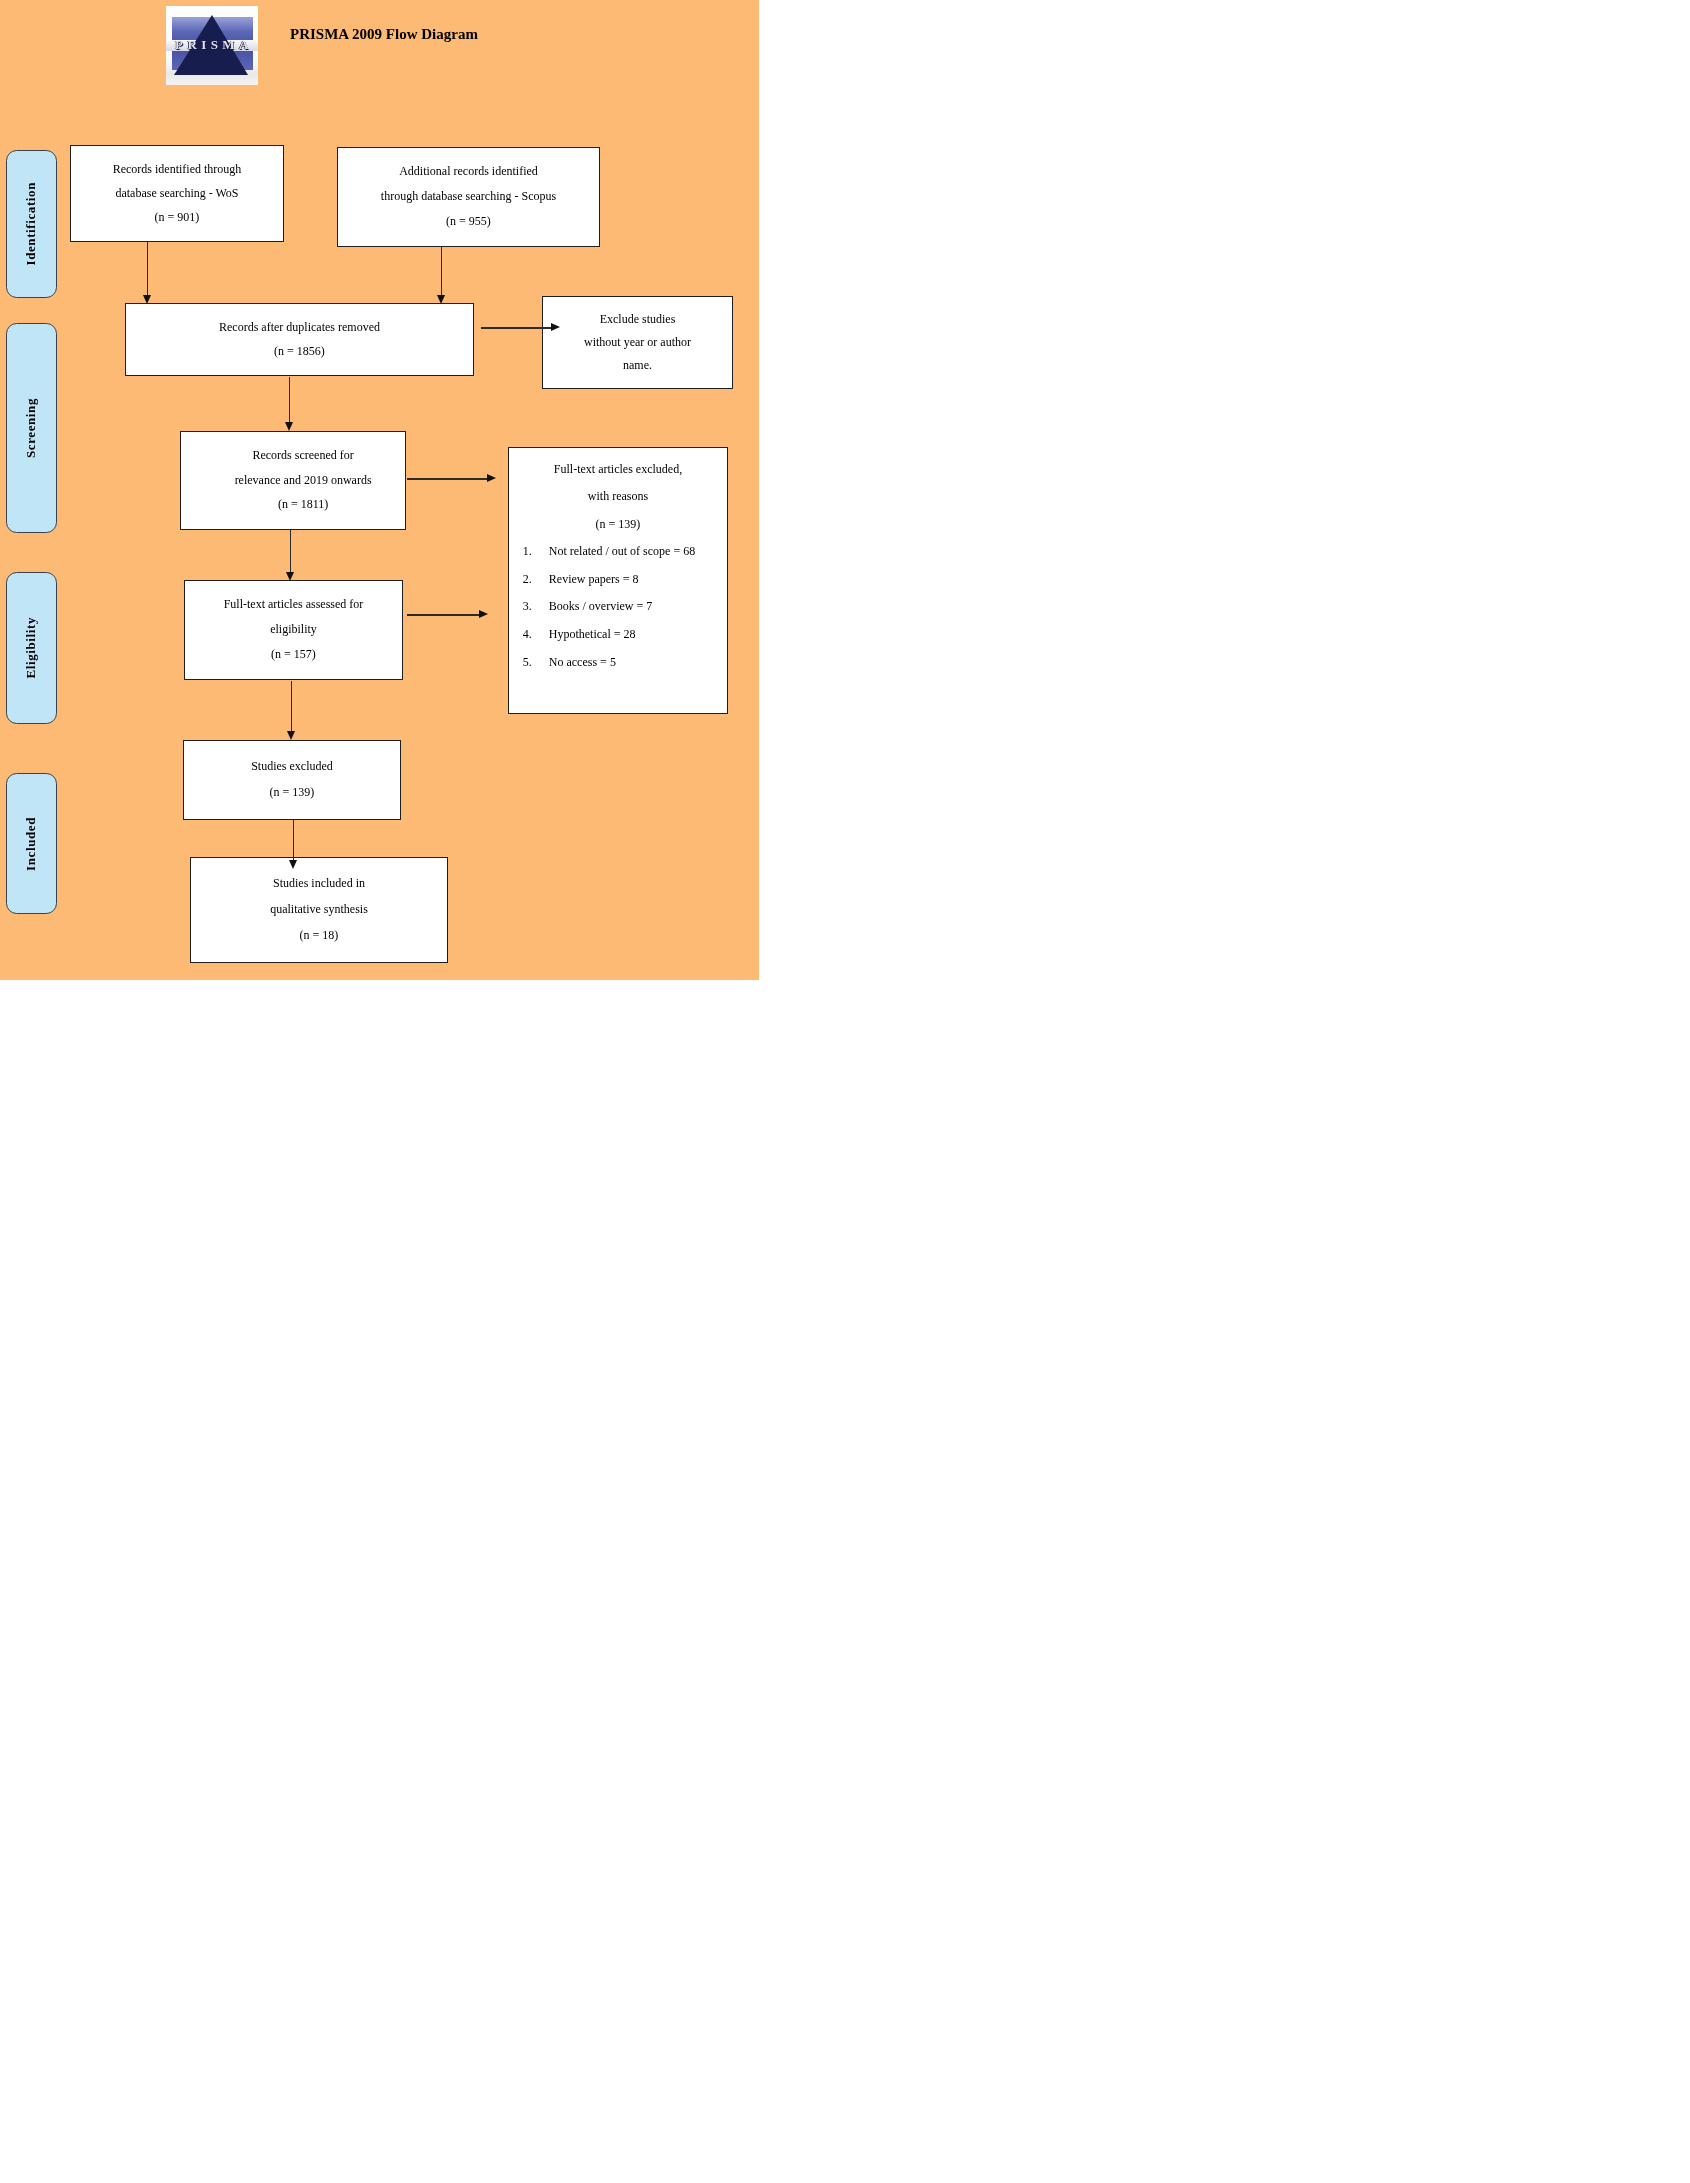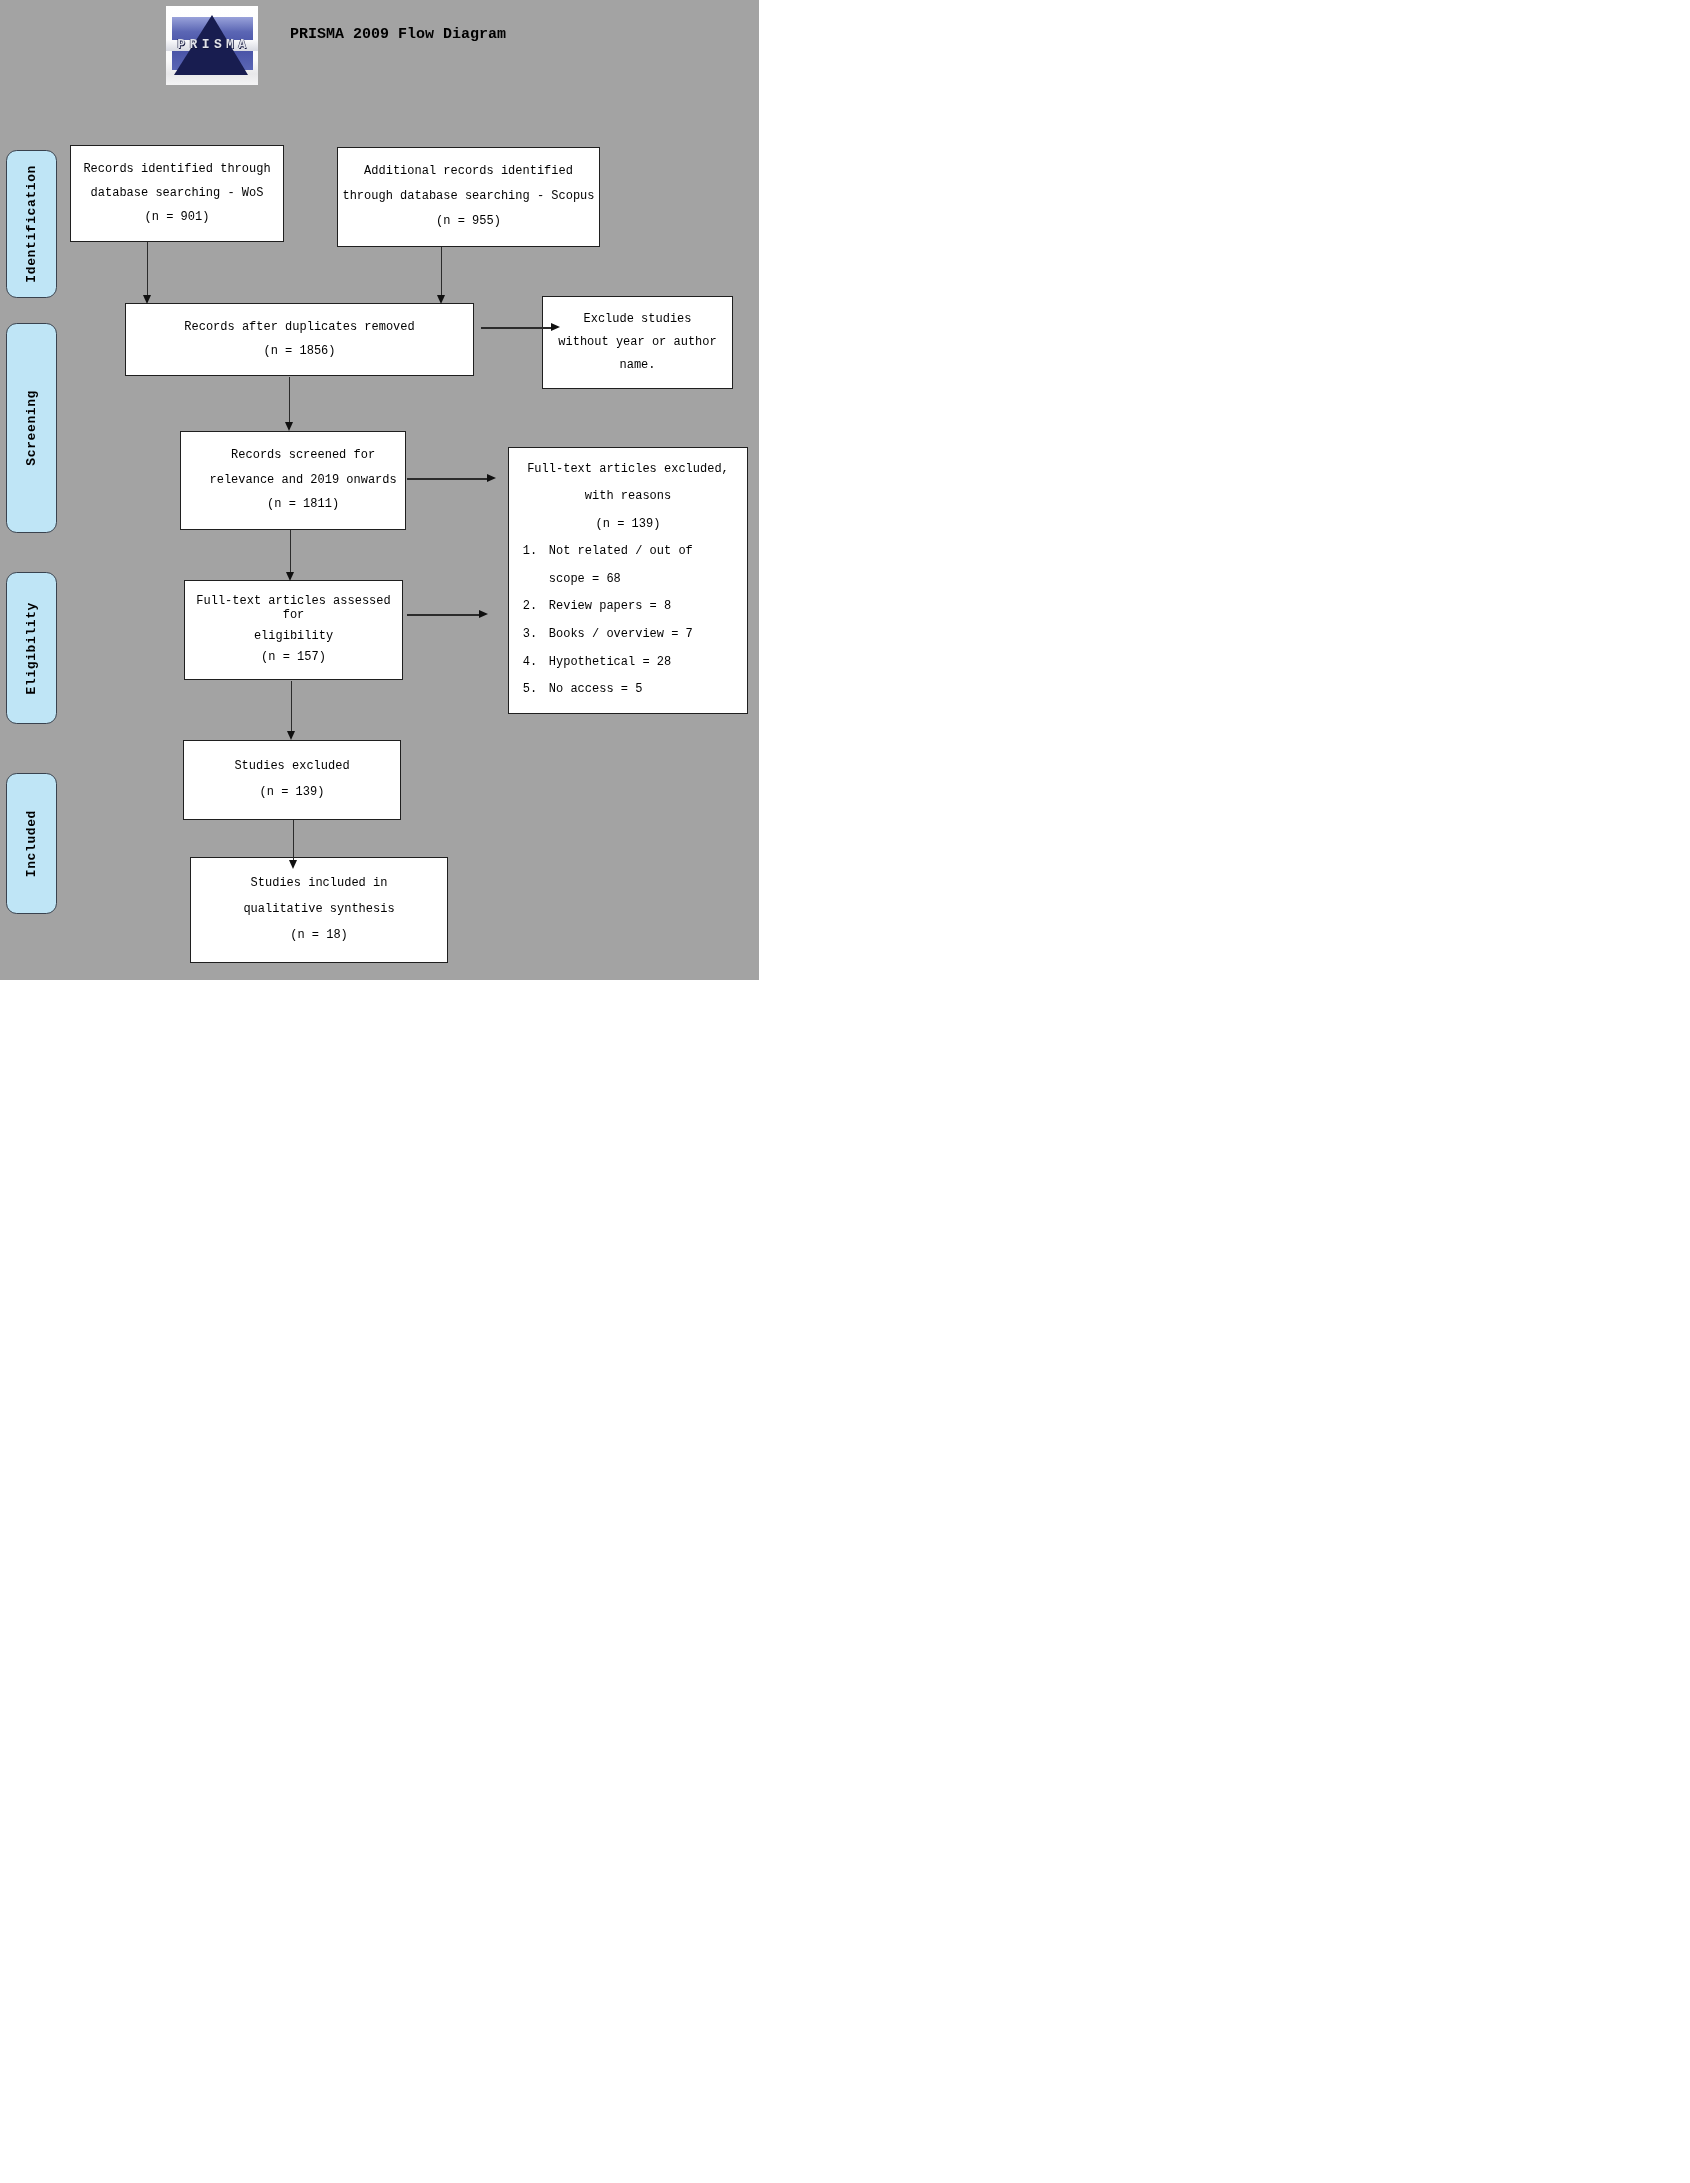--- a/index.html
+++ b/index.html
@@ -1,18 +1,18 @@
 <!DOCTYPE html>
 <html style="--stage-fill: #bfe5f6; --stage-border: #39424e; --box-border: #1f1f1f; --arrow: #2b2b2b; --logo-pyramid: #181d50;font-size:10px"><head>
 <meta charset="utf-8">
 <style>
   html,body { margin:0; padding:0; background:#ffffff; }
   .canvas {
-    position:relative; width:759px; height:980px; background:#a3a3a3;
-    font-family:Liberation Mono, monospace; color:#000;
+    position:relative; width:759px; height:980px; background:#fdba74;
+    font-family:Liberation Serif, serif; color:#000;
   }
 
   
   .logo { position:absolute; left:166px; top:5.6px; width:92px; height:79px; overflow:hidden;
           background:linear-gradient(180deg,#ffffff 0%,#fbfbfb 68%,#e8e8ea 86%,#f4f4f5 100%); }
   .logo-blue { position:absolute; left:6%; right:5%; top:15%; height:66%;
           background:linear-gradient(180deg,#99a2da 0%,#5b66b4 28%,#4751a5 58%,#5a66b5 100%); }
   .logo-band { position:absolute; left:0; right:0; top:44%; height:14%;
           background:linear-gradient(180deg,#fafafc,#d7d9e1); }
   .logo-pyramid { position:absolute; left:8.1px; bottom:9.4px; width:0; height:0;
@@ -43,21 +43,21 @@
   #box-wos              { left:70px; top:145px;  width:214px; height:97px; }
   #box-scopus           { left:337px; top:147px;  width:263px; height:100px; }
   #box-duplicates       { left:125px; top:303px;  width:349px; height:73px; }
   #box-exclude          { left:542px; top:296px;  width:191px; height:93px; }
   #box-screened         { left:180px; top:431px;  width:226px; height:99px;padding-left:24px; }
   #box-assessed         { left:184px; top:580px;  width:219px; height:100px; }
   #box-studies-excluded { left:183px; top:740px; width:218px; height:80px; }
   #box-included         { left:190px; top:857px; width:258px; height:106px; }
 
   
-  #box-ft-excluded { left:508px; top:447px; width:240px; height:267px;
+  #box-ft-excluded { left:508px; top:447px; width:220px; height:267px;
          position:absolute; border:1.3px solid var(--box-border,#1f1f1f); background:#fff; box-sizing:border-box;
          font-size:12px; padding:7.5px 5px 3.8px 5px; }
   #box-ft-excluded .head { text-align:center; line-height:27.6px; }
   .reasons { list-style:none; margin:0; padding:0 16.3px 0 8.8px; }
   .reasons li { display:flex; line-height:27.6px; }
   .reasons .num { width:26px; flex:0 0 26px; }
   .reasons .txt { flex:1; }
 
   
   .arrow-v { position:absolute; width:1.3px; background:var(--arrow,#2b2b2b); }

